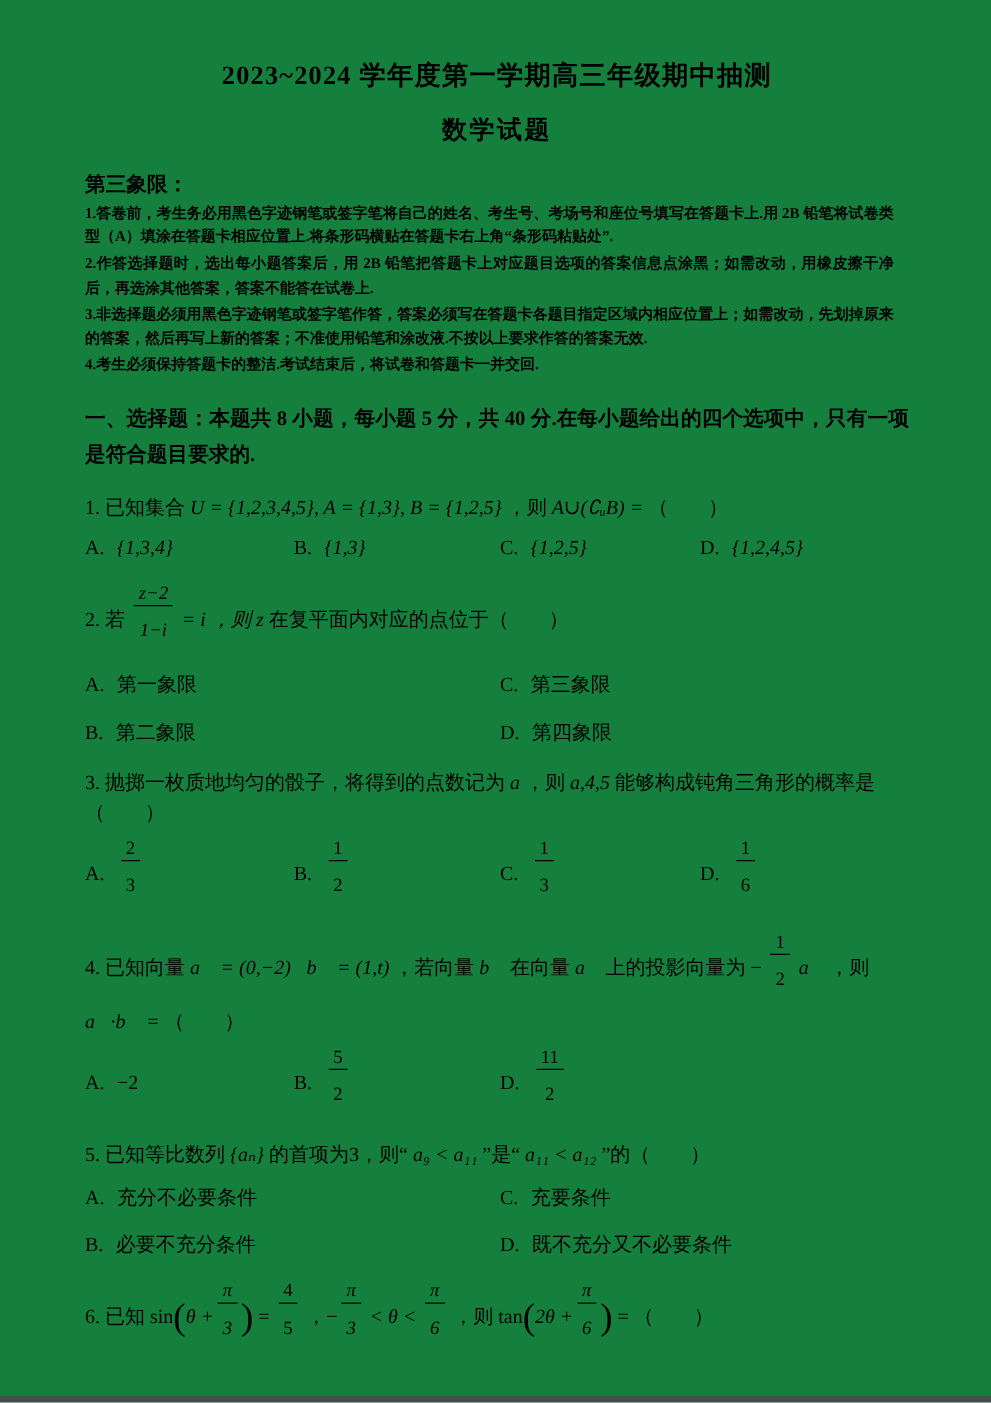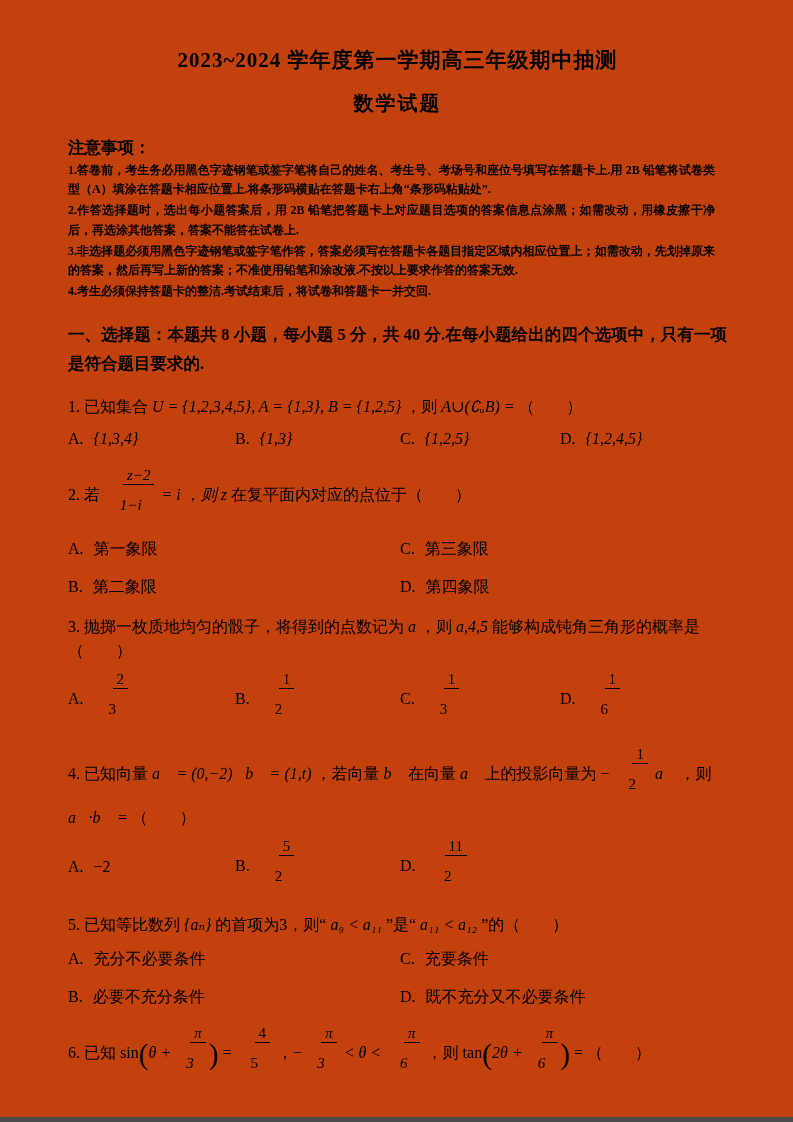--- a/index.html
+++ b/index.html
@@ -1,49 +1,49 @@
 <!DOCTYPE html>
 <html><head>
 <meta charset="utf-8">
 <style>
   html,body{margin:0;padding:0;background:#e8e8e8;}
   .page{
     width:793px;height:1122px;position:relative;margin:0 auto;
-    background:#c2410c;color:#000;overflow:hidden;
+    background:#15803d;color:#000;overflow:hidden;
     font-family:"Liberation Serif","DejaVu Serif",serif;
   }
   .content{padding:0 66px 0 68px;}
   .title1{text-align:center;font-weight:bold;font-size:21px;padding-top:46px;letter-spacing:1px;}
   .title2{text-align:center;font-weight:bold;font-size:20px;margin-top:16px;letter-spacing:2px;}
   .notice-head{font-weight:bold;font-size:16.5px;margin-top:20px;}
   .nitem{font-weight:bold;font-size:12px;line-height:1.6;text-align:justify;margin:2px 12px 0 0;}
   .sec-head{font-weight:bold;font-size:16.5px;line-height:1.75;text-align:justify;margin-top:20px;}
   .q{font-size:16px;margin-top:16px;line-height:1.5;}
   .qline{display:block;}
   .opts4{display:grid;grid-template-columns:167px 165px 160px 1fr;margin-top:8px;align-items:center;}
   .opts2{display:grid;grid-template-columns:332px 1fr;row-gap:14px;margin-top:10px;}
   .opt{white-space:nowrap;}
   .olabel{margin-right:10px;}
   .it{font-style:italic;}
   .frac{display:inline-block;vertical-align:middle;text-align:center;line-height:1.15;margin:0 3px;font-size:15px;}
-  .frac .num{display:block;border-bottom:1px solid #000;padding:0 4px;margin-left:16px;}
+  .frac .num{display:block;border-bottom:1px solid #000;padding:0 4px;}
   .frac .den{display:block;padding:12px 4px;}
   .bp{font-size:185%;font-weight:normal;vertical-align:middle;line-height:1;}
   .bottom-bar{position:absolute;left:0;bottom:0;width:100%;height:5px;background:#4b4b4b;}
 </style>
 </head>
 <body>
 
 <div class="page">
   <div class="content">
 
     <div class="title1">2023~2024 学年度第一学期高三年级期中抽测</div>
     <div class="title2">数学试题</div>
 
-    <div class="notice-head">注意事项：</div>
+    <div class="notice-head">第三象限：</div>
     <p class="nitem">1.答卷前，考生务必用黑色字迹钢笔或签字笔将自己的姓名、考生号、考场号和座位号填写在答题卡上.用 2B 铅笔将试卷类型（A）填涂在答题卡相应位置上.将条形码横贴在答题卡右上角“条形码粘贴处”.</p>
     <p class="nitem">2.作答选择题时，选出每小题答案后，用 2B 铅笔把答题卡上对应题目选项的答案信息点涂黑；如需改动，用橡皮擦干净后，再选涂其他答案，答案不能答在试卷上.</p>
     <p class="nitem">3.非选择题必须用黑色字迹钢笔或签字笔作答，答案必须写在答题卡各题目指定区域内相应位置上；如需改动，先划掉原来的答案，然后再写上新的答案；不准使用铅笔和涂改液.不按以上要求作答的答案无效.</p>
     <p class="nitem">4.考生必须保持答题卡的整洁.考试结束后，将试卷和答题卡一并交回.</p>
 
     <div class="sec-head">一、选择题：本题共 8 小题，每小题 5 分，共 40 分.在每小题给出的四个选项中，只有一项是符合题目要求的.</div>
 
     <div class="q">
       <span class="qline">
         <span>1.</span>

